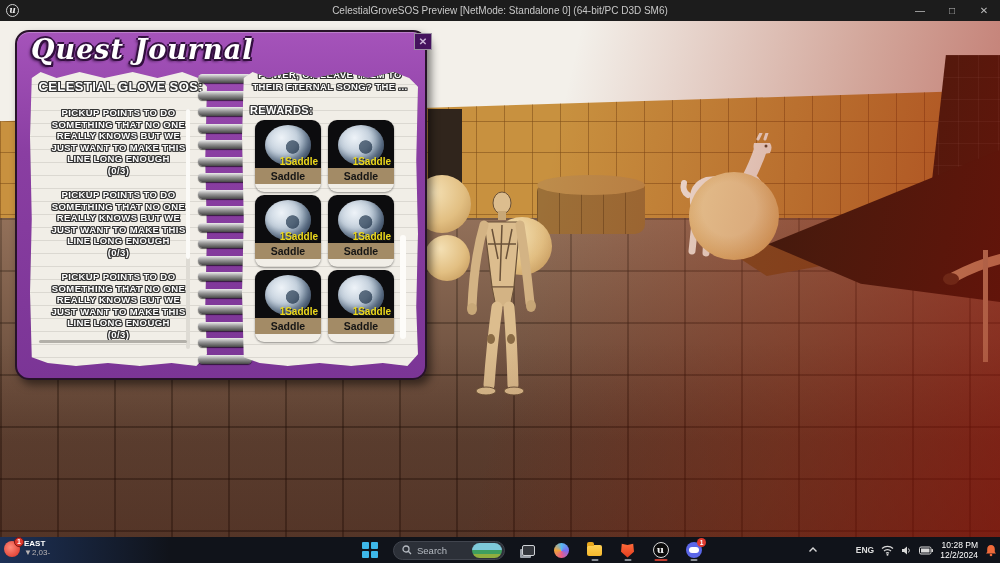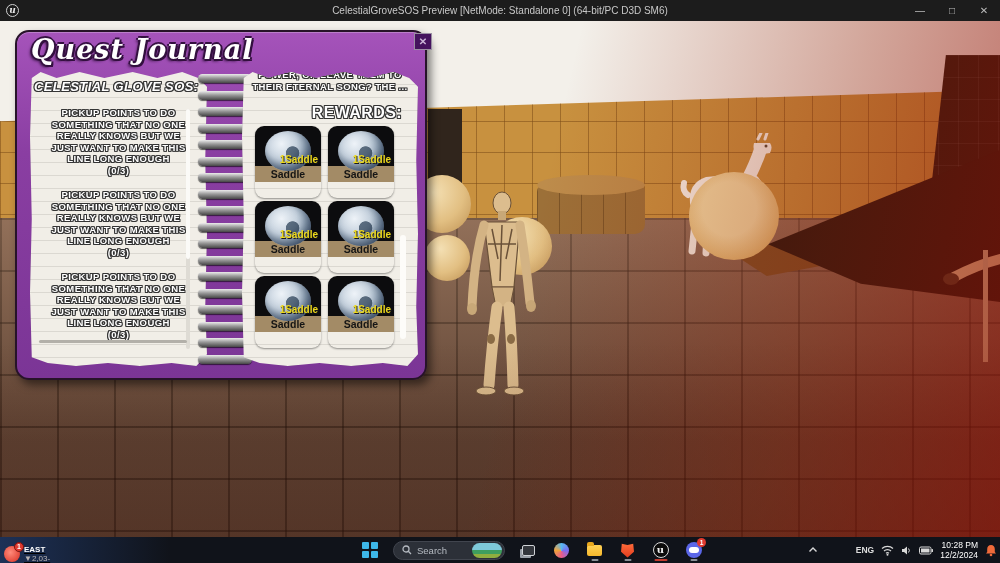--- a/index.html
+++ b/index.html
@@ -54,41 +54,41 @@
   .page { position:absolute; top:2px; height:294px; background:#f1eee7;
     background-image:repeating-linear-gradient(180deg, transparent 0 12px, #dbd8d1 12px 13px);
     border-radius:6px; box-shadow:0 2px 3px rgba(30,10,40,.5); overflow:hidden;
     clip-path:polygon(1% 2%,6% 0,15% 2%,28% 0,42% 2%,58% 0,72% 2%,86% 0,95% 2%,100% 5%,99% 30%,100% 55%,99% 80%,100% 96%,94% 100%,80% 99%,62% 100%,44% 99%,26% 100%,10% 99%,1% 97%,0 75%,1% 50%,0 22%); }
   .page-left { left:1px; width:177px; }
   .page-right { left:213px; width:176px; }
   .coils { position:absolute; left:169px; top:2px; width:54px; height:294px; display:flex; flex-direction:column; justify-content:space-between; padding:2px 0; }
   .coil { height:9px; width:100%; border-radius:5px; background:linear-gradient(180deg,#ececec,#9a9a9a 45%,#474747); box-shadow:0 1px 1px rgba(0,0,0,.6); }
   .qtext { color:#fff; font-weight:bold; letter-spacing:.4px;
     text-shadow:1px 0 0 #353535,-1px 0 0 #353535,0 1px 0 #353535,0 -1px 0 #353535,1px 1px 0 #353535,-1px -1px 0 #353535,1px -1px 0 #353535,-1px 1px 0 #353535; }
-  .lp-head { margin:7px 4px 0; font-size:13px; text-align:left;font-style:italic; }
+  .lp-head { margin:7px 4px 0; font-size:13px; text-align:right; }
   .entry { margin:13px 8px 0; font-size:9.5px; line-height:11.5px; text-align:center; white-space:pre-line; }
   .v-scroll { position:absolute; left:156px; top:37px; width:4px; height:240px; background:#dedbd4; border-radius:2px; }
   .v-thumb { width:100%; height:150px; background:#fbfaf7; border-radius:2px; }
   .h-scroll { position:absolute; left:9px; top:268px; width:148px; height:3px; background:#b3b0a9; border-radius:2px; }
   .rp-intro { margin:-3px 6px 0; font-size:9.5px; line-height:11.5px; text-align:center; white-space:pre-line; }
-  .rp-head { margin:12px 16px 4px 8px; font-size:16px; text-align:right; }
+  .rp-head { margin:12px 16px 4px 8px; font-size:11px; text-align:left; }
   .rewards { display:grid; grid-template-columns:66px 66px; gap:3px 7px; margin-left:13px; }
   .card { width:66px; height:72px; border-radius:9px; overflow:hidden; box-shadow:0 1px 2px rgba(0,0,0,.4); cursor:pointer; }
-  .card-img { position:relative; height:40px; background:#0c0c0e; }
+  .card-img { position:relative; height:48px; background:#0c0c0e; }
   .moon { position:absolute; left:10px; top:5px; width:46px; height:40px; border-radius:50%;
     background:radial-gradient(circle at 36% 32%, #eef3f8, #c6d2de 38%, #8fa3b6 66%, #5d7187 88%),
       radial-gradient(circle at 60% 55%, rgba(70,90,110,.8) 0 18%, transparent 20%);
     background-blend-mode:multiply; box-shadow:inset -4px -5px 8px rgba(20,35,60,.55); }
   .card-qty { position:absolute; right:3px; bottom:1px; font-size:10px; font-weight:bold; color:#ecd81c; text-shadow:1px 1px 0 #1a1a1a; }
   .card-label { height:16px; background:#a38b66; color:#151515; font-size:10.5px; font-weight:bold; text-align:center; line-height:16px; }
   .rw-scroll { position:absolute; left:158px; top:163px; width:6px; height:104px; background:#fdfcf9; border-radius:3px; }
 
   
   .taskbar { position:absolute; left:0; bottom:0; width:100%; height:26px; background:linear-gradient(90deg,#1d3157 0,#10131a 170px,#10131a 100%); z-index:30; display:flex; align-items:center; }
-  .widget { position:absolute; left:4px; top:8px; display:flex; align-items:center; gap:4px; cursor:pointer;text-decoration:underline; }
+  .widget { position:absolute; left:4px; top:2px; display:flex; align-items:flex-end; gap:4px; cursor:pointer; }
   .widget-icon { position:relative; width:16px; height:16px; border-radius:50%; background:radial-gradient(circle at 40% 40%, #ff8a7a, #d92d20); }
   .widget-badge { position:absolute; right:-4px; top:-4px; width:10px; height:10px; border-radius:50%; background:#e03a2f; border:1px solid #7a1410; color:#fff; font-size:7px; line-height:8px; text-align:center; font-weight:bold; }
   .widget-text { display:flex; flex-direction:column; }
   .widget-ticker { color:#fff; font-size:8px; font-weight:bold; line-height:9px; }
   .widget-change { color:#b9b4b4; font-size:8px; line-height:9px; }
   .tb-center { position:absolute; left:362px; top:0; height:26px; display:flex; align-items:center; gap:14px; }
   .start { width:17px; height:17px; display:grid; grid-template-columns:7px 7px; grid-template-rows:7px 7px; gap:2px; cursor:pointer; }
   .start i { background:#3db7e8; border-radius:1px; }
   .search-pill { width:112px; height:19px; background:#2c3038; border:1px solid #41454e; border-radius:11px; display:flex; align-items:center; padding:0 2px 0 8px; gap:5px; cursor:text; }
   .search-input { flex:1; min-width:0; background:transparent; border:none; outline:none; color:#c3c7cd; font-size:9.5px; font-family:"Liberation Sans",sans-serif; }

